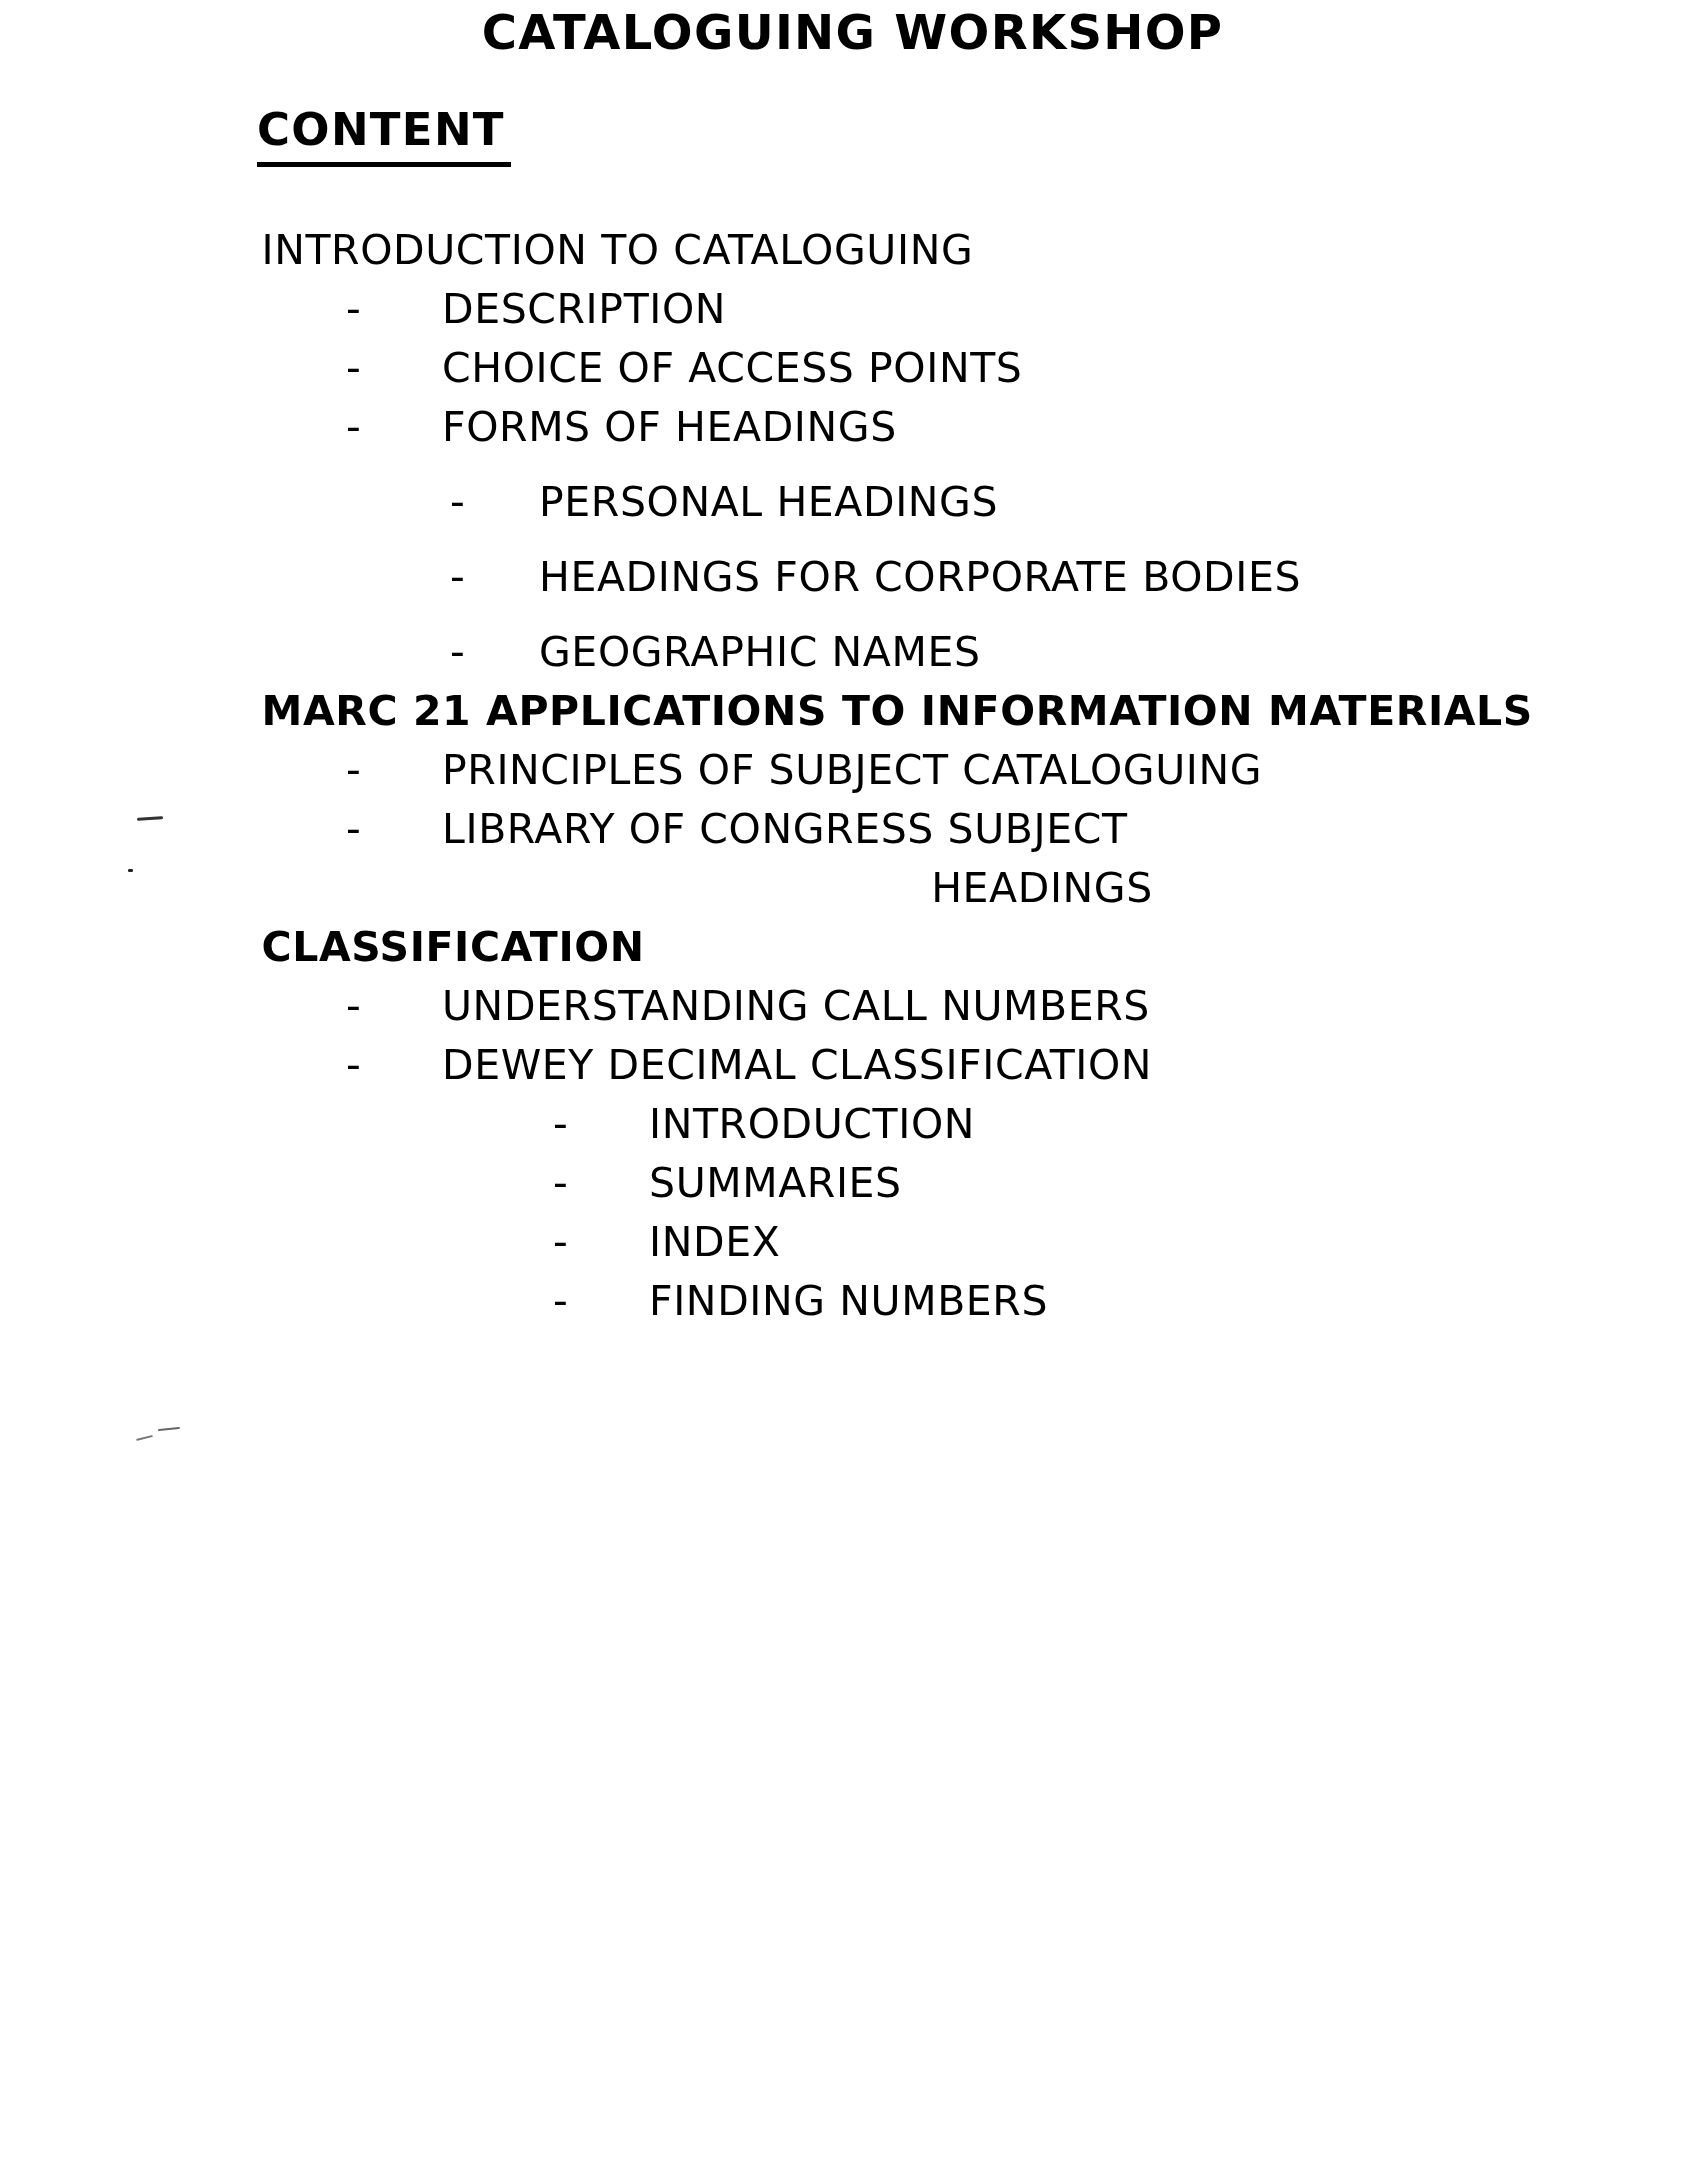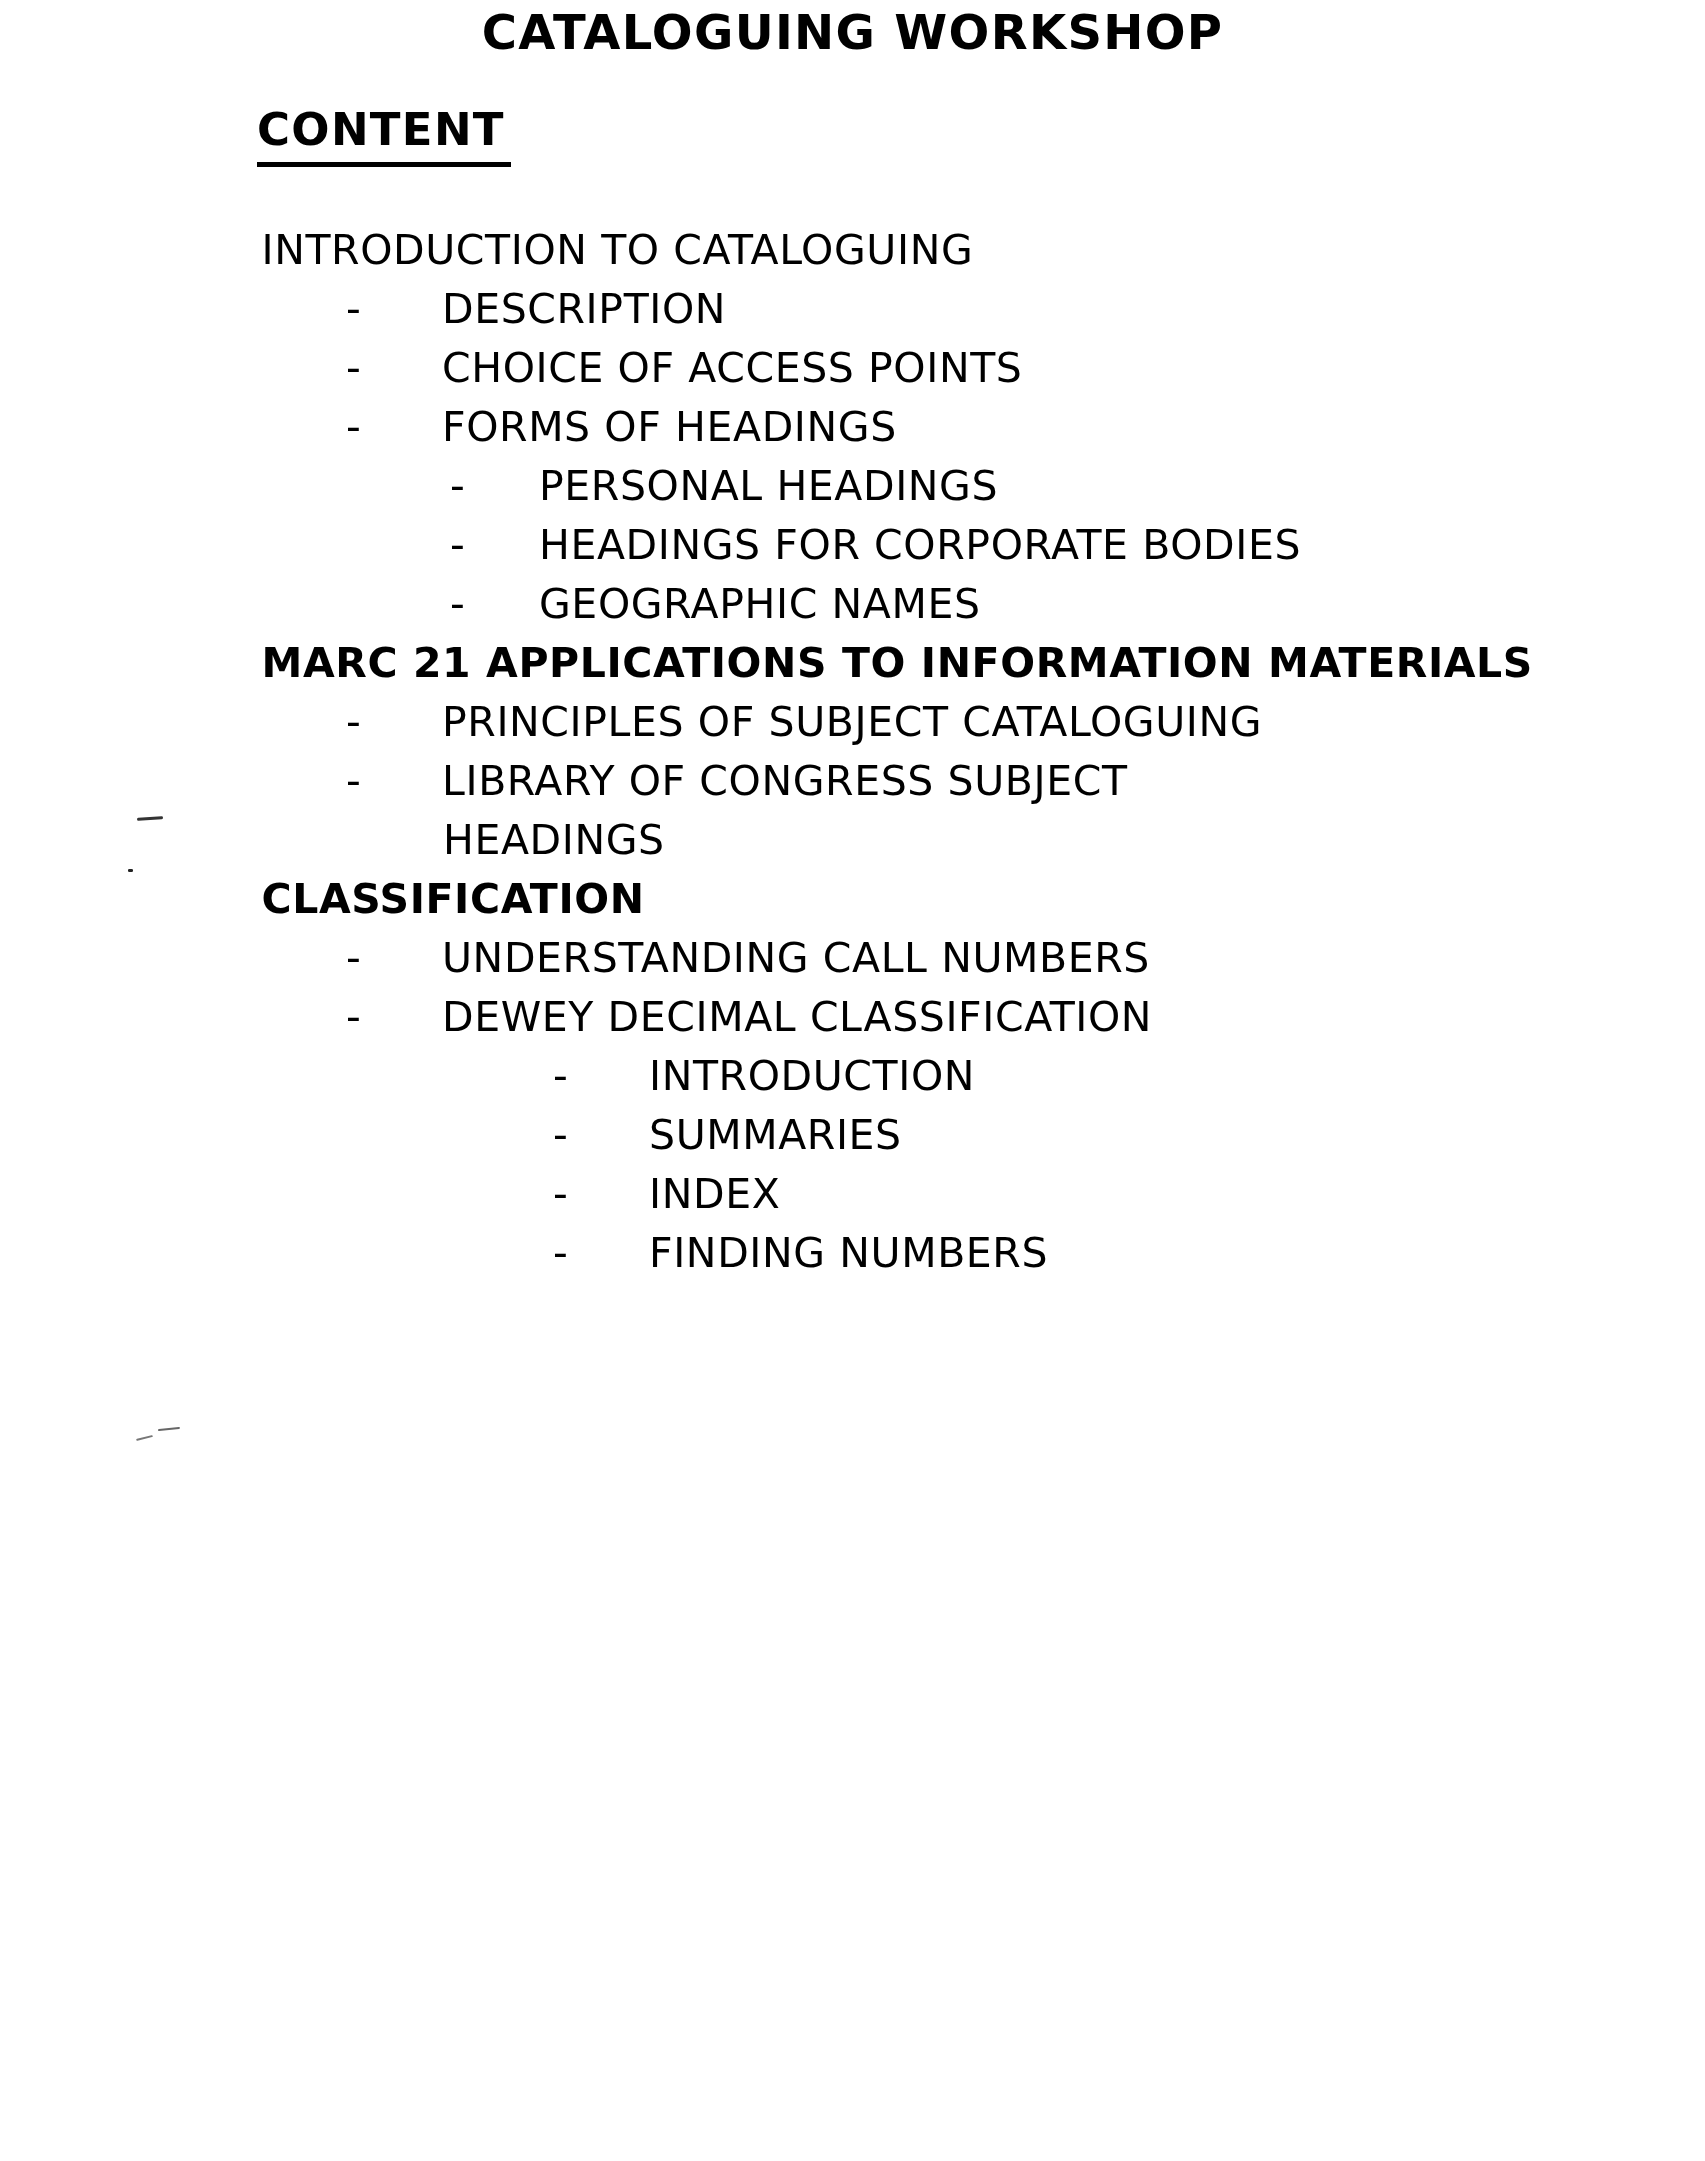--- a/index.html
+++ b/index.html
@@ -54,22 +54,22 @@
     white-space: pre;
   }
   .row.bold { font-weight: 700; }
   .dash {
     display: inline-block;
   }
   
   .lvl0          { padding-left: 4.5px;   }
   .lvl1          { padding-left: 89px; }
   .lvl1 .dash    { width: 96px; }
-  .lvl1.cont     { padding-left: 186px; }
-  .lvl2          { padding-left: 193px; }
+  .lvl1.cont     { padding-left: 186px; text-align: center; }
+  .lvl2          { padding-left: 193px; margin-top: 16px; }
   .lvl2 .dash    { width: 89px; }
   .lvl3          { padding-left: 296px; }
   .lvl3 .dash    { width: 96px; }
 
   
   .artifact {
     position: absolute;
     background: #555;
     border-radius: 1.3px;
   }

